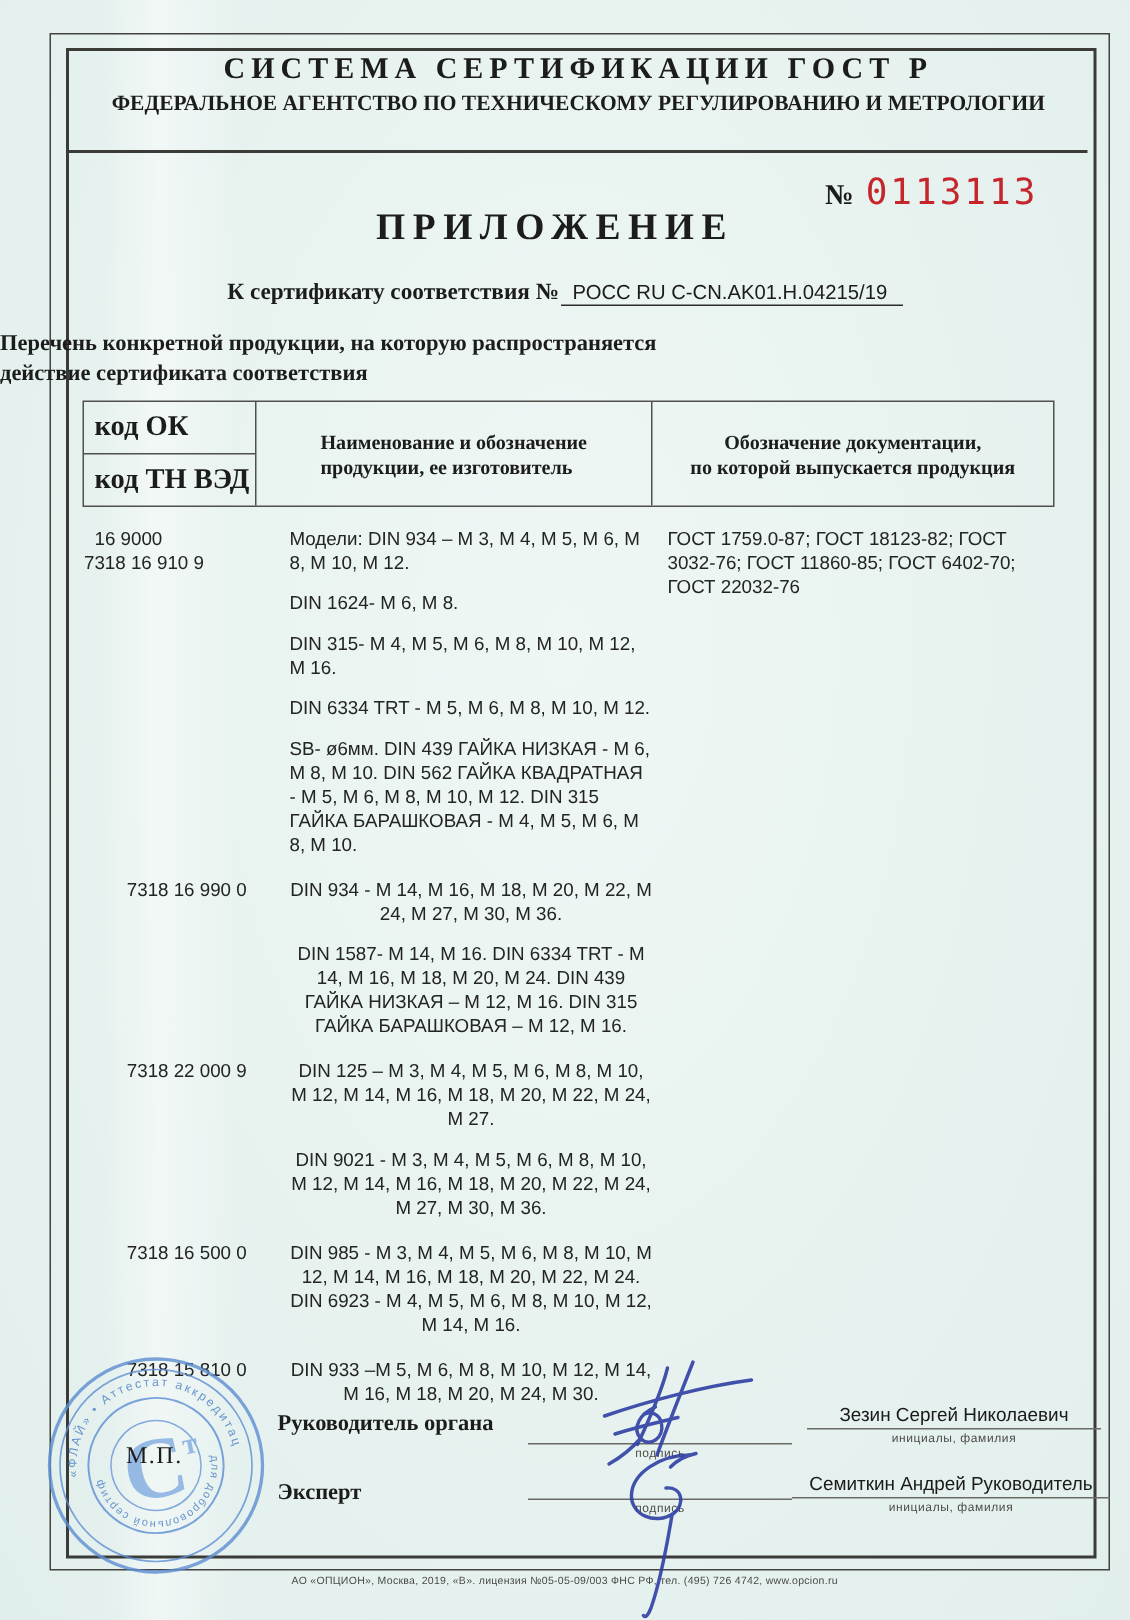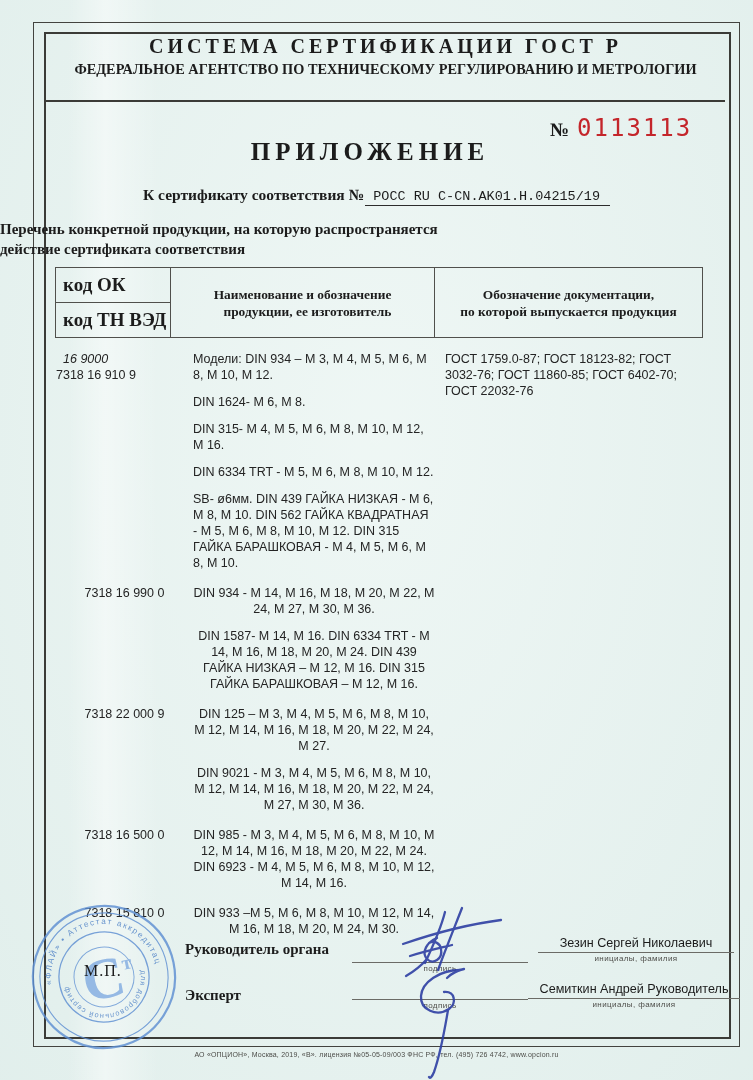--- a/index.html
+++ b/index.html
@@ -19,37 +19,37 @@
   .masthead{position:absolute;left:46px;top:34px;width:679px;height:66px;border-bottom:2px solid #3b3b37;text-align:center;}
   .masthead-title{margin-top:1px;font-size:20px;font-weight:bold;letter-spacing:4px;white-space:nowrap;}
   .masthead-subtitle{margin-top:3px;font-size:14.6px;font-weight:bold;letter-spacing:0;white-space:nowrap;transform:scaleX(.98);}
   
   .doc-number{position:absolute;left:550px;top:114px;white-space:nowrap;}
   .doc-number-prefix{font-size:19px;font-weight:bold;margin-right:8px;}
   .doc-number-value{font-family:"DejaVu Sans Mono", monospace;font-size:24px;color:#c4262b;letter-spacing:2px;}
   .appendix-title{position:absolute;left:0;top:138px;width:740px;margin:0;text-align:center;font-size:25px;font-weight:bold;letter-spacing:5px;}
   .cert-line{position:absolute;left:0;top:186px;width:753px;text-align:center;white-space:nowrap;}
   .cert-label{font-size:15.5px;font-weight:bold;}
-  .cert-value{font-family:Liberation Mono, monospace;font-size:13.5px;border-bottom:1.2px solid #2c2c2c;padding:0 10px 1px 8px;margin-left:1px;}
+  .cert-value{font-family:Liberation Sans, sans-serif;font-size:13.5px;border-bottom:1.2px solid #2c2c2c;padding:0 10px 1px 8px;margin-left:1px;}
   .subheading{position:absolute;left:0;top:219px;width:745px;text-align:left;font-size:15px;font-weight:bold;line-height:20px;white-space:pre-line;}
   
   .thead{position:absolute;left:55px;top:267px;width:648px;height:71px;border:1px solid #50504c;display:flex;box-sizing:border-box;font-weight:bold;}
   .thead .c1{width:115px;border-right:1px solid #50504c;display:flex;flex-direction:column;box-sizing:border-box;}
   .thead .c1 > div{flex:1;display:flex;align-items:center;padding-left:7px;font-size:19px;}
   .thead .c1 > div:first-child{border-bottom:1px solid #50504c;}
-  .thead .c2{width:264px;border-right:1px solid #50504c;display:flex;align-items:center;justify-content:center;text-align:right;font-size:13.4px;line-height:17px;white-space:pre-line;box-sizing:border-box;}
+  .thead .c2{width:264px;border-right:1px solid #50504c;display:flex;align-items:center;justify-content:center;text-align:left;font-size:13.4px;line-height:17px;white-space:pre-line;box-sizing:border-box;}
   .thead .c3{flex:1;display:flex;align-items:center;justify-content:center;text-align:center;font-size:13.4px;line-height:17px;white-space:pre-line;}
   
   .tbody{position:absolute;left:55px;top:351px;width:650px;font-family:"Liberation Sans", sans-serif;font-size:12.5px;line-height:16px;color:#242424;}
   .trow{display:flex;}
   .trow + .trow{margin-top:14px;text-align:center;}
   .cell{box-sizing:border-box;}
   .cell-codes{width:138px;padding-left:1px;}
   .cell-codes .para{margin:0;}
-  .cell-codes .para:not(:only-child):first-child{padding-left:7px;font-style:italic;}
+  .cell-codes .para:not(:only-child):first-child{padding-left:7px;}
   .cell-products{width:250px;padding-right:8px;}
   .cell-products .para{margin:0 0 11px 0;}
   .cell-products .para:last-child{margin-bottom:0;}
   .cell-docs{flex:1;padding-left:2px;}
   .cell-docs .para{margin:0;}
   
   .mp-label{position:absolute;left:84px;top:962px;font-size:16px;letter-spacing:1px;color:#1d1d1d;z-index:6;}
   .stamp{position:absolute;left:29px;top:902px;z-index:5;}
   .sig-svg{position:absolute;z-index:6;}
   .sig1{left:395px;top:903px;}

